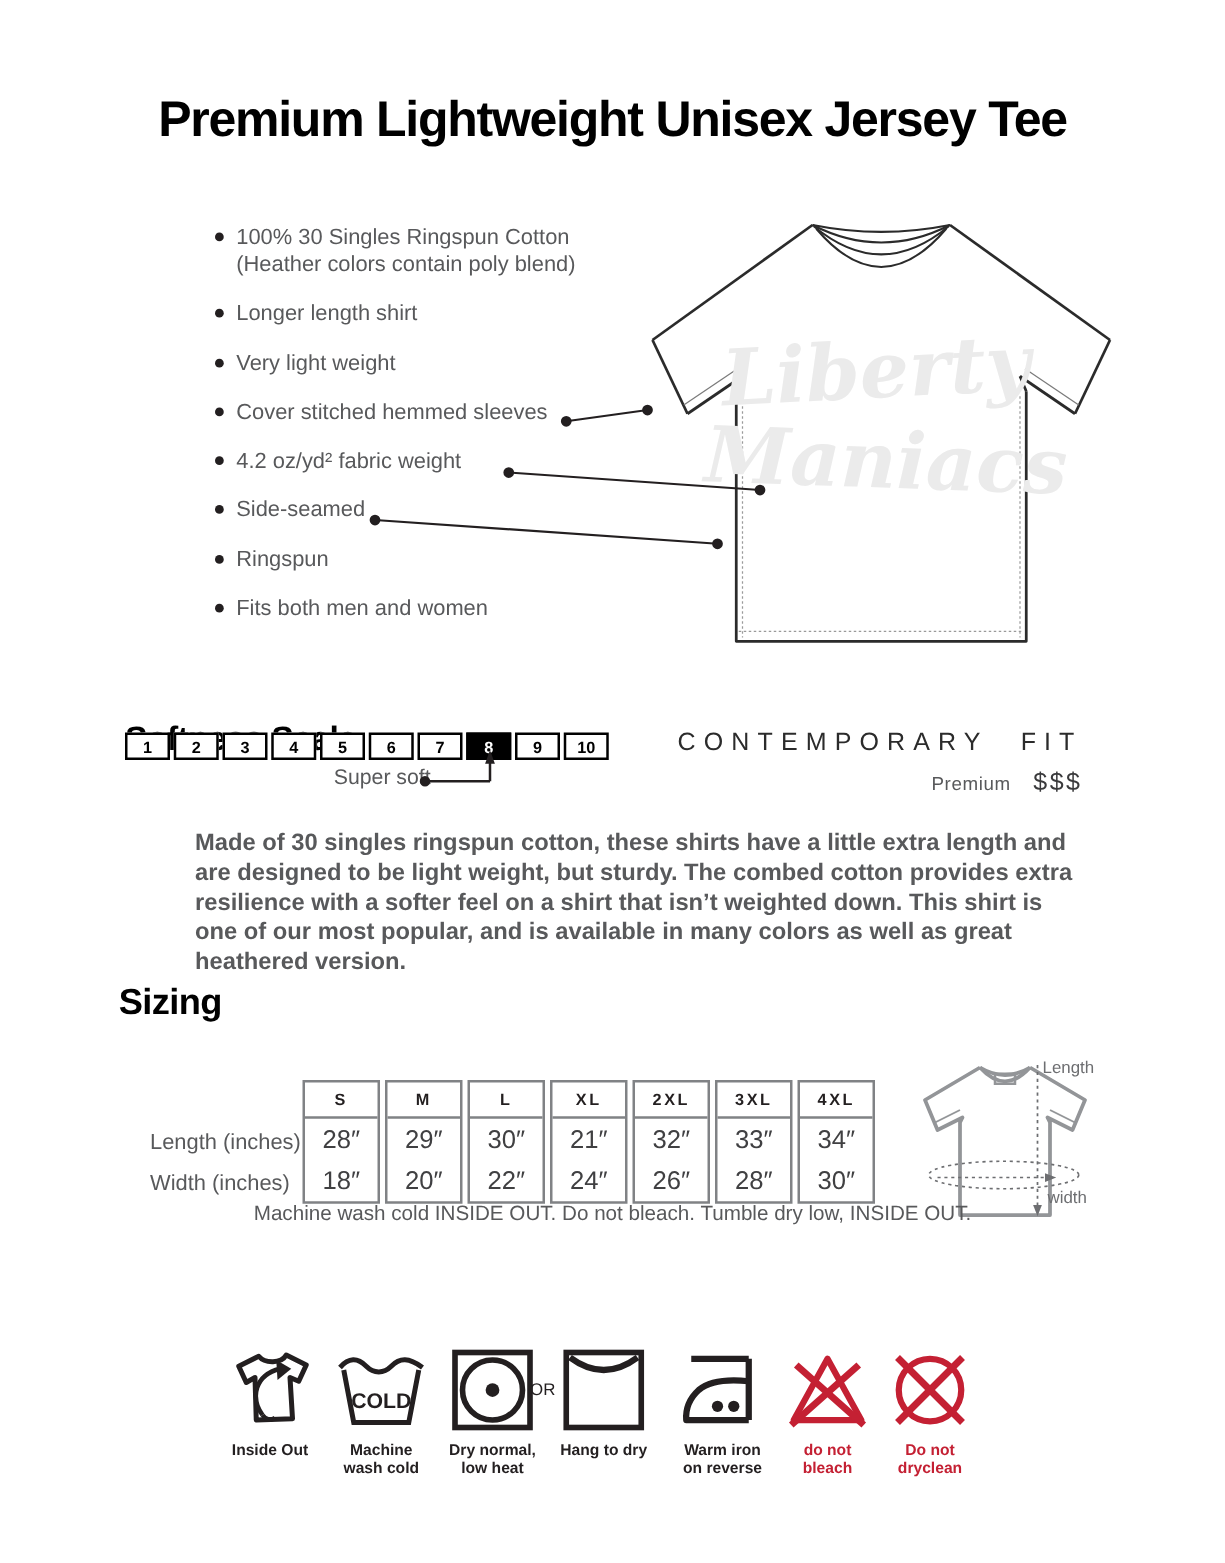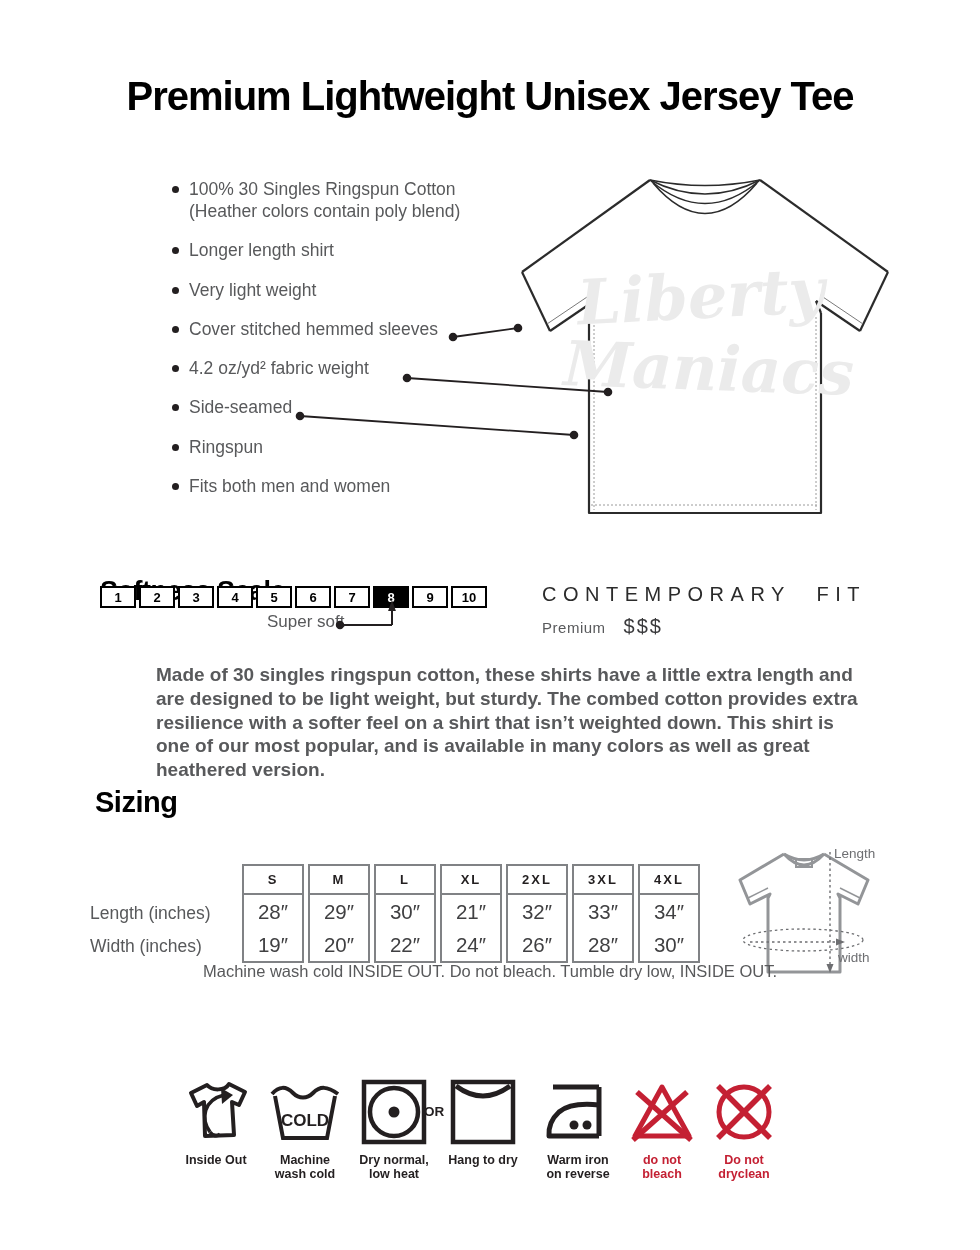--- a/index.html
+++ b/index.html
@@ -28,53 +28,53 @@
                       font-weight:bold; letter-spacing:-0.5px; color:#000; }
   .scale { position:absolute; left:100px; top:586px; display:flex; gap:3px; }
   .scale .box { width:36px; height:22px; border:2.5px solid #000; background:#fff;
                 display:flex; align-items:center; justify-content:center;
                 font-size:13px; font-weight:bold; color:#000; }
   .scale .box.selected { background:#000; color:#fff; border-color:#000; }
   .supersoft { position:absolute; left:267px; top:612px; font-size:17px; color:#58595b; }
   .supersoft-arrow { position:absolute; left:330px; top:601px; }
 
   
-  .fit { position:absolute; right:114px; top:583px; text-align:left; }
+  .fit { position:absolute; right:114px; top:583px; text-align:right; }
   .fit .style { font-size:20px; letter-spacing:6.5px; word-spacing:14px; color:#2b2b2b; }
   .fit .tier-row { margin-top:9px; }
   .fit .tier { font-size:15px; color:#58595b; letter-spacing:0.5px; }
   .fit .price { font-size:20px; color:#3a3a3c; margin-left:18px; letter-spacing:2px; }
 
   .description { position:absolute; left:156px; top:663px; width:706px;
                  font-size:19px; line-height:23.8px; color:#58595b;font-weight:bold; }
 
   
   .sizing-heading { position:absolute; left:95px; top:786px; font-size:29px;
                     font-weight:bold; letter-spacing:-0.5px; color:#000; }
   .row-labels { position:absolute; left:90px; top:897px; font-size:17.5px; color:#58595b; }
-  .row-labels div { height:33px; line-height:33px; }
+  .row-labels div { height:33px; line-height:33px;margin-left:30px; }
   .size-table { position:absolute; left:242px; top:864px; display:flex; gap:4px; }
   .size-col { width:62px; border:2px solid #808285; background:#fff; }
   .size-head { height:29px; border-bottom:2px solid #808285; display:flex;
                align-items:center; justify-content:center; font-size:13px;
                font-weight:bold; letter-spacing:2px; color:#231f20; }
   .size-val { height:33px; display:flex; align-items:center; justify-content:center;
               font-size:20.5px; color:#404042; }
   .size-col .size-val:first-of-type { margin-top:3px; }
 
   .size-diagram { position:absolute; left:726px; top:842px; }
 
   
   .care-text { position:absolute; left:0; right:0; top:962px; text-align:center;
                font-size:16.5px; color:#58595b; }
   .care-item { position:absolute; top:1078px; text-align:center; }
   .care-item svg { display:block; margin:0 auto; }
   .care-label { margin-top:7px; font-size:12.5px; font-weight:bold; line-height:1.15; color:#231f20; }
   .care-label.red { color:#c42033; }
-  .or-label { position:absolute; top:1104px; left:424px; font-size:13.5px; font-weight:bold; color:#231f20; }
+  .or-label { position:absolute; top:1104px; left:424px; font-size:13.5px; font-weight:normal; color:#231f20; }
 </style>
 </head>
 <body>
 
 <div class="page">
 
   <h1 class="title">Premium Lightweight Unisex Jersey Tee</h1>
 
   <ul class="features">
     <li>100% 30 Singles Ringspun Cotton (Heather colors contain poly blend)</li>
@@ -176,21 +176,21 @@
 
   <h2 class="sizing-heading">Sizing</h2>
   <div class="row-labels">
     <div>Length (inches)</div>
     <div>Width (inches)</div>
   </div>
   <div class="size-table">
     <div class="size-col">
       <div class="size-head">S</div>
       <div class="size-val">28″</div>
-      <div class="size-val">19″</div>
+      <div class="size-val">18″</div>
     </div>
     <div class="size-col">
       <div class="size-head">M</div>
       <div class="size-val">29″</div>
       <div class="size-val">20″</div>
     </div>
     <div class="size-col">
       <div class="size-head">L</div>
       <div class="size-val">30″</div>
       <div class="size-val">22″</div>

